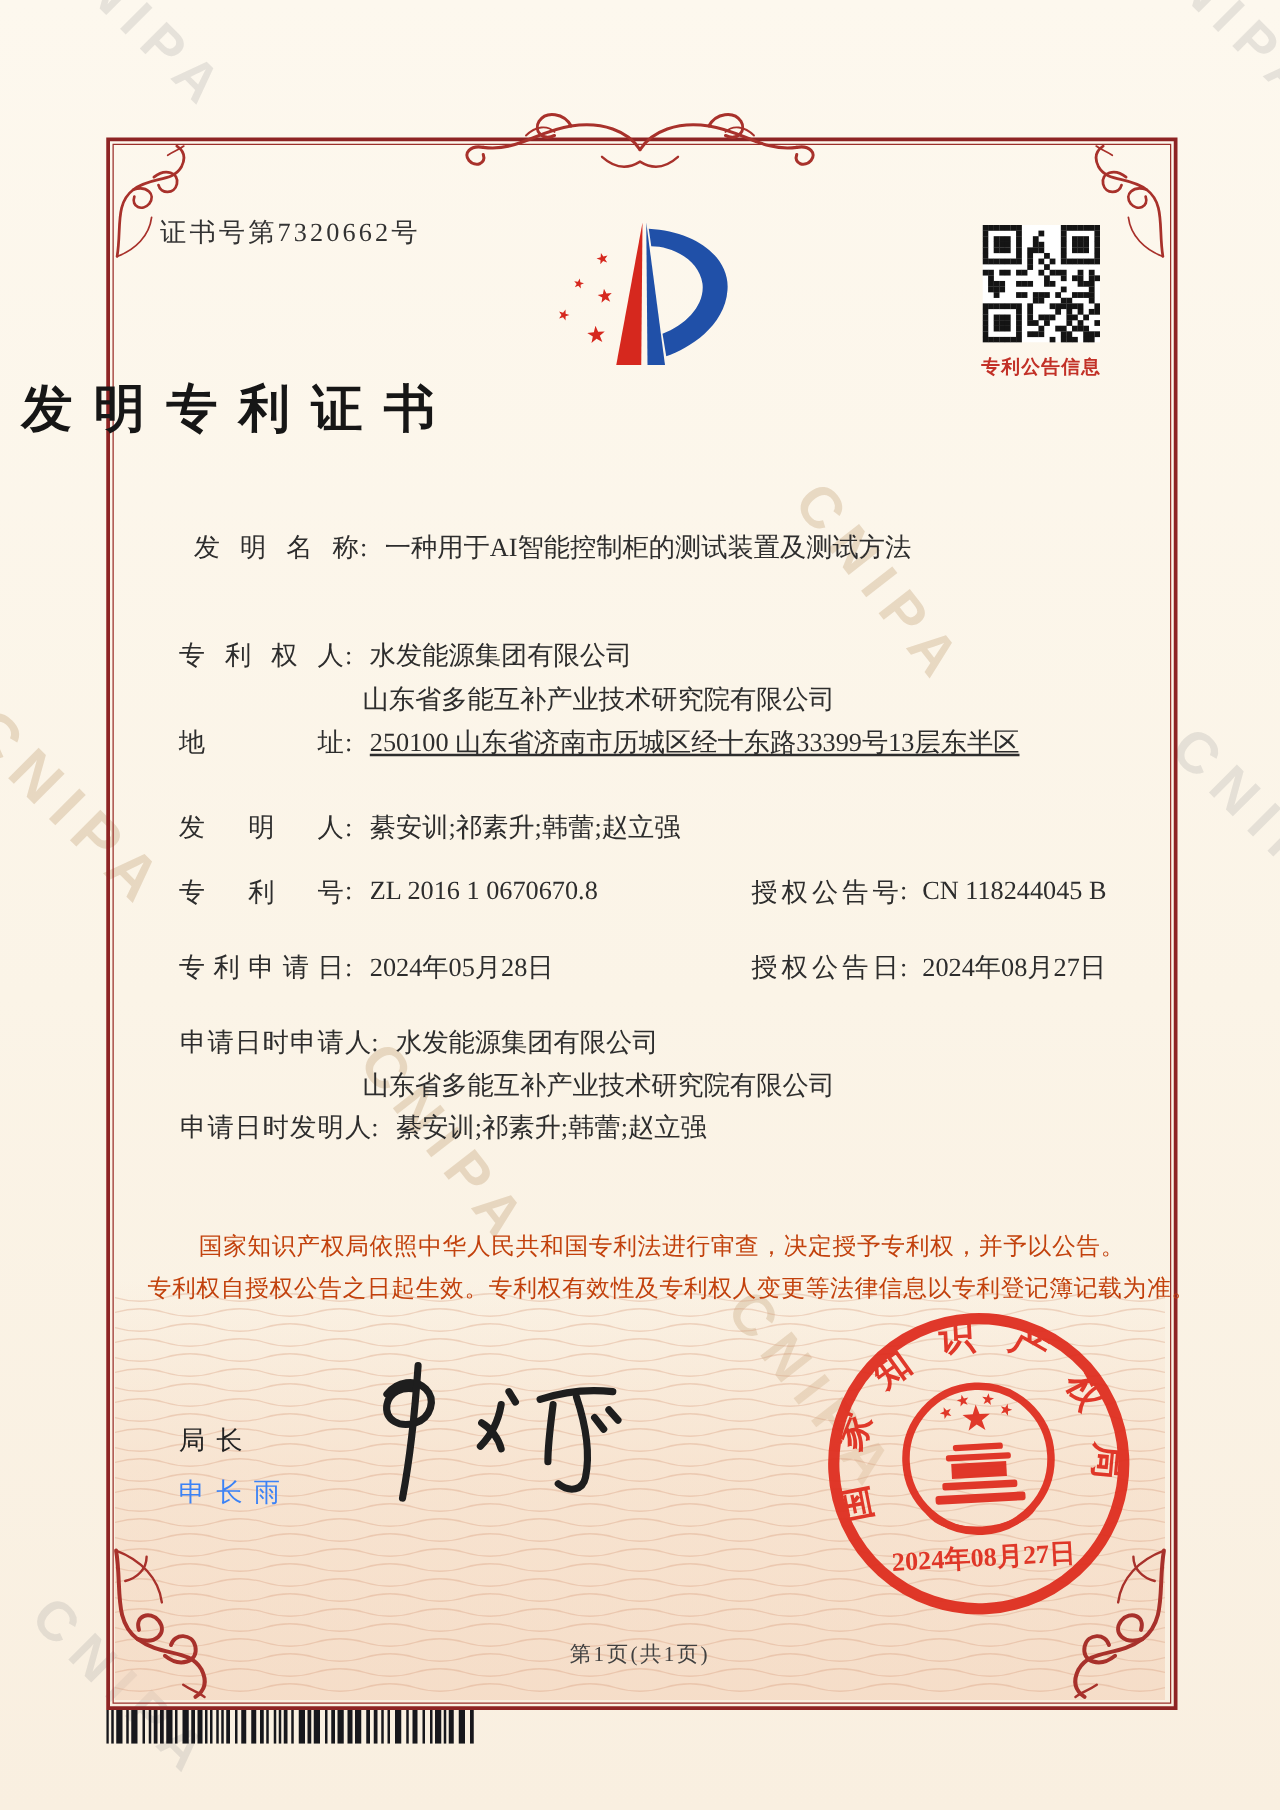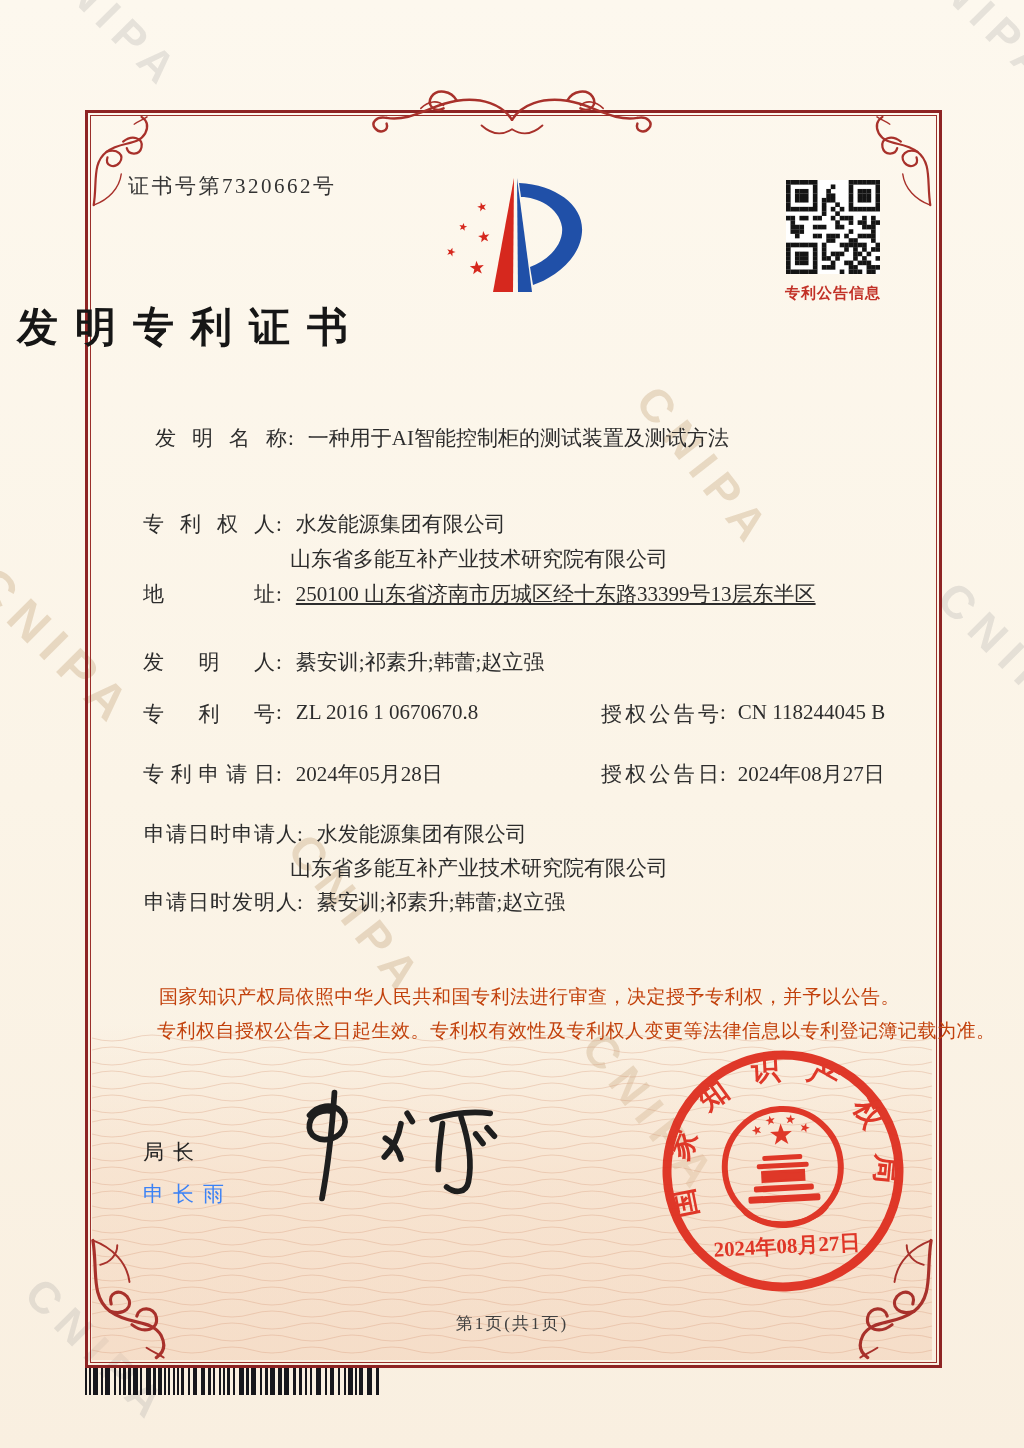--- a/index.html
+++ b/index.html
@@ -440,21 +440,21 @@
 <div class="row wide" style="top:820px;">
   <span class="lbl-wide">申请日时申请人</span><span class="colon">:</span><span class="val">水发能源集团有限公司</span>
 </div>
 <div class="row-cont" style="top:854px;">山东省多能互补产业技术研究院有限公司</div>
 
 <div class="row wide" style="top:888px;">
   <span class="lbl-wide">申请日时发明人</span><span class="colon">:</span><span class="val">綦安训;祁素升;韩蕾;赵立强</span>
 </div>
 
 <div class="stmt" style="left:159px; top:984px;">国家知识产权局依照中华人民共和国专利法进行审查，决定授予专利权，并予以公告。</div>
-<div class="stmt" style="left:118px; top:1018px;margin-left:39px;">专利权自授权公告之日起生效。专利权有效性及专利权人变更等法律信息以专利登记簿记载为准。</div>
+<div class="stmt" style="left:118px; top:1018px;">专利权自授权公告之日起生效。专利权有效性及专利权人变更等法律信息以专利登记簿记载为准。</div>
 
 <div class="sig-title">局长</div>
 <div class="sig-name">申长雨</div>
 
 <svg class="abs" style="left:268px; top:1088px;" width="270" height="115" viewBox="0 0 260 110">
   <g stroke="#1e1e1e" stroke-width="5.5" fill="none" stroke-linecap="round" stroke-linejoin="round">
     <path d="M40,26 C48,16 62,14 70,22 C78,30 74,44 62,48 C50,52 38,46 40,34 C42,24 52,20 62,22"></path>
     <path d="M64,4 C62,34 58,74 52,106"></path>
     <path d="M128,34 C126,46 120,58 112,66"></path>
     <path d="M113,48 C120,52 126,60 128,68"></path>

